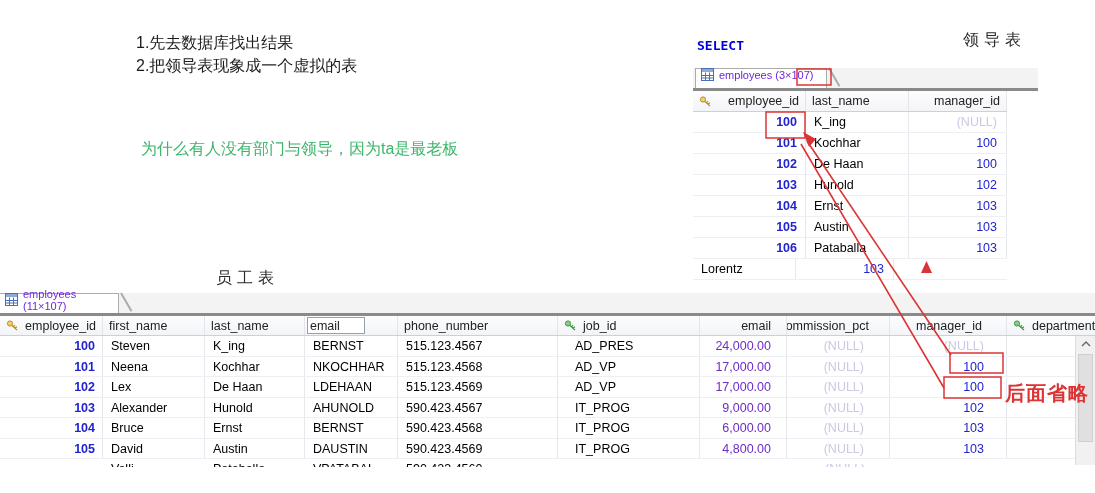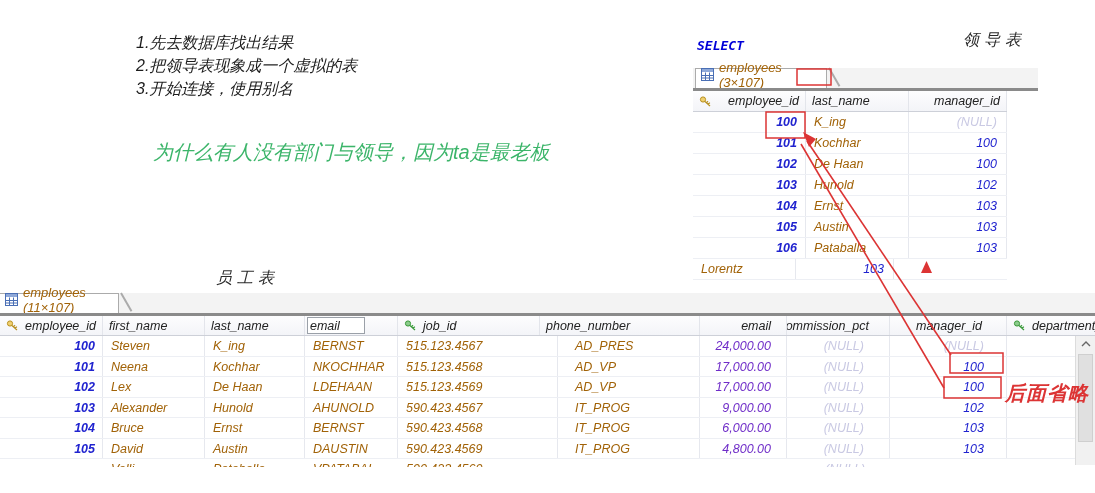--- a/index.html
+++ b/index.html
@@ -1,64 +1,64 @@
 <!DOCTYPE html>
 <html><head>
 <meta charset="utf-8">
 <style>
   * { margin:0; padding:0; box-sizing:border-box; }
   body { background:#fff; }
   #page { position:relative; width:1095px; height:493px; background:#ffffff; overflow:hidden;
-          font-family:"Liberation Sans", sans-serif; color:#1f1f1f;font-style:italic; }
+          font-family:"Liberation Sans", sans-serif; color:#1f1f1f; }
 
   
   .notes { position:absolute; left:136px; top:31px; font-size:16px; line-height:23px; color:#1c1c1c; }
-  .green-note { position:absolute; left:153px; top:139px; font-size:20px; color:#3CB56A; }
+  .green-note { position:absolute; left:141px; top:139px; font-size:16px; color:#3CB56A; }
 
   
   .sql { position:absolute; font-family:"DejaVu Sans Mono","Liberation Mono",monospace;
          font-size:13px; font-weight:bold; line-height:16px; white-space:pre; }
   .sql-top { left:697px; top:6px; }
   .sql-bottom { left:10px; top:276px; }
   .kw { color:#0000D8; }
   .ident { color:#A2A000; }
   .tbl { color:#E800E8; }
 
   .cjk-label { position:absolute; font-size:16px; letter-spacing:5px; color:#2b2b2b;
                font-family:"DejaVu Serif","Liberation Serif",serif; }
   .label-leader { left:963px; top:30px; }
   .label-emp { left:216px; top:268px; }
 
   
   .panel { position:absolute; }
   .tabstrip { position:absolute; left:0; top:0; height:20px; background:#F3F3F3; }
   .tab { position:absolute; top:0; height:20px; background:#fff; border:1px solid #ABABAB;
          border-bottom:none; display:flex; align-items:center; gap:5px; padding:0 8px 8px 5px;
-         font-size:13px; color:#a16207; }
+         font-size:11px; color:#6d28d9; }
   .tab-slash { position:absolute; width:2px; height:21px; background:#ABABAB;
                transform-origin:top center; transform:rotate(-30deg); }
   .darkbar { position:absolute; left:0; height:3px; background:#8A8A8A; }
 
   .hdr-row { position:absolute; display:flex; background:linear-gradient(#FDFDFE,#F3F4F8);
              border-bottom:1px solid #CDD0D8; font-size:12.5px; color:#222; }
   .hdr-cell { height:100%; display:flex; align-items:center; padding:0 6px;
               border-right:1px solid #E3E5EB; overflow:hidden; white-space:nowrap; }
   .hdr-cell.ra { justify-content:flex-end; }
   .hdr-cell .sp { margin-left:auto; }
   .email-sel { border:1px solid #9AA0A8; background:#fff; padding:0 24px 0 2px; height:17px;
                line-height:16px; display:inline-block; }
 
   .grid-rows { position:absolute; }
   .grow { display:flex; border-bottom:1px solid #EDEFF4; background:#fff; }
   .gcell { border-right:1px solid #E6E8EE; overflow:hidden; white-space:nowrap;
            font-size:12.5px; padding-left:8px; }
   .ra { text-align:right; }
   .idv { color:#2023CF; font-weight:bold; }
   .numv { color:#2023CF; }
-  .greenv { color:#a16207; }
+  .greenv { color:#000000; }
   .salv { color:#6F2DC8; }
   .nullv { color:#C9C9E3 !important; font-weight:normal !important; }
 
   
   .t-row { height:21px; line-height:20px; }
   .tc1 { width:113px; } .tc2 { width:103px; } .tc3 { width:98px; }
   .p-temp { padding-right:8px; padding-left:0; }
   .p-tmgr { padding-right:9px; padding-left:0; }
 
   
@@ -90,21 +90,20 @@
   .icon { display:inline-flex; flex:none; }
 </style>
 </head>
 <body>
 
 <div id="page">
 
   <div class="notes">
     <div>1.先去数据库找出结果</div>
     <div>2.把领导表现象成一个虚拟的表</div>
-    <div>3.开始连接，使用别名</div>
   </div>
   <div class="green-note">为什么有人没有部门与领导，因为ta是最老板</div>
 
   <div class="sql sql-top">
     <div><span class="kw">SELECT</span></div>
     <div><span class="ident">employee_id,last_name,manager_id</span></div>
     <div><span class="kw">FROM</span><span> </span><span class="tbl">employees;</span></div>
   </div>
   <div class="cjk-label label-leader">领导表</div>
 
@@ -230,32 +229,32 @@
       </div>
       <div class="hdr-cell bc-first">
           <span>first_name</span>
         </div>
       <div class="hdr-cell bc-last">
           <span>last_name</span>
         </div>
       <div class="hdr-cell bc-email" style="padding:0 2px;">
           <span class="email-sel">email</span>
         </div>
+      <div class="hdr-cell bc-phone">
+          <span>phone_number</span>
+        </div>
       <div class="hdr-cell bc-job">
         <span class="icon" style="margin-right:6px;">
           <svg width="13" height="13">
               <circle cx="4" cy="4.5" r="2.6" fill="#8CCB8C" stroke="#3A9A3A"></circle>
               <path d="M6 6.5 L11 11 M9.2 9.2 L10.8 7.6 M7.6 7.6 L9 6.2" stroke="#3A9A3A" stroke-width="1.3" fill="none"></path>
             </svg>
         </span>
         <span>job_id</span>
       </div>
-      <div class="hdr-cell bc-phone">
-          <span>phone_number</span>
-        </div>
       <div class="hdr-cell bc-sal ra" style="padding-right:15px;">
           <span>email</span>
         </div>
       <div class="hdr-cell bc-com ra" style="padding-right:20px;">
           <span>commission_pct</span>
         </div>
       <div class="hdr-cell bc-mgr ra" style="padding-right:24px;">
           <span>manager_id</span>
         </div>
       <div class="hdr-cell bc-dept">

